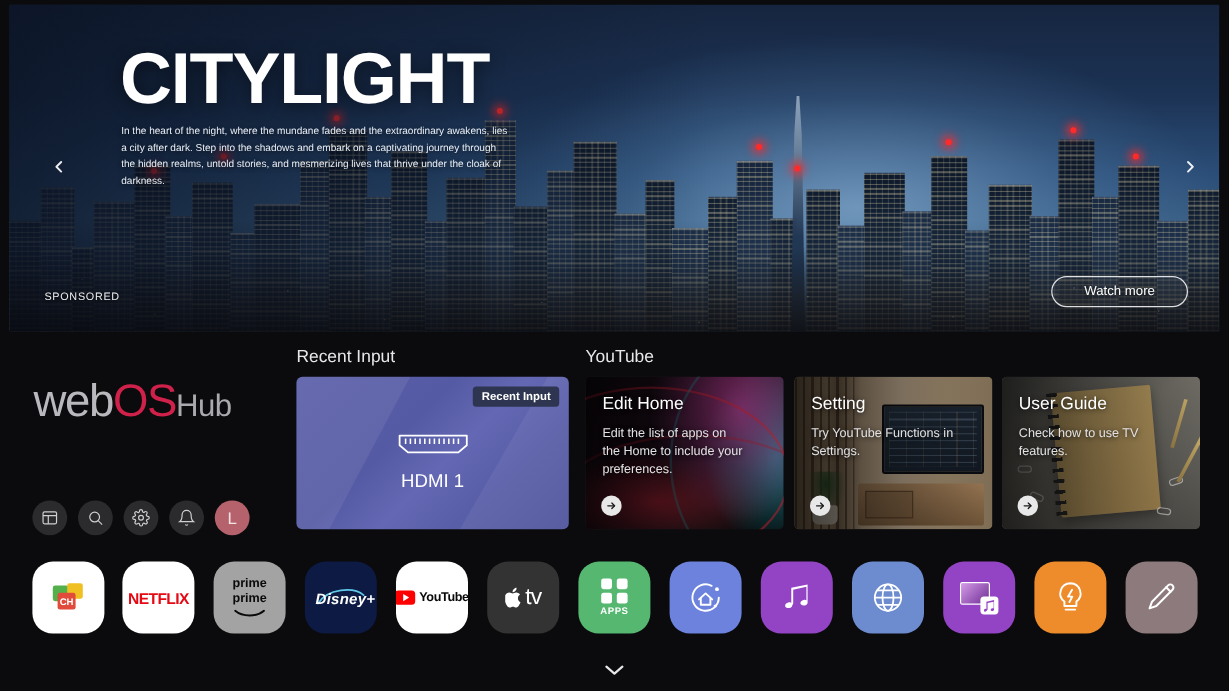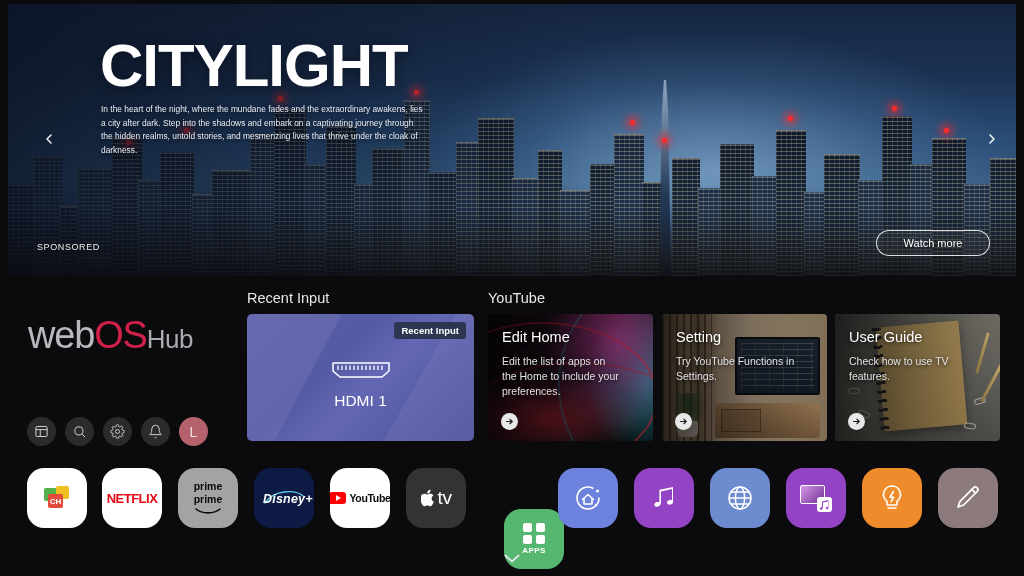--- a/index.html
+++ b/index.html
@@ -670,21 +670,21 @@
 
     <div class="app" style="left:406px; background:#333333;">
       <div class="appletv">
         <svg width="15" height="18" viewBox="0 0 16 19" fill="#ffffff">
             <path d="M11.3 10.1c0-2.2 1.8-3.2 1.9-3.3-1-1.5-2.6-1.7-3.2-1.8-1.4-.1-2.7.8-3.4.8-.7 0-1.8-.8-2.9-.8-1.5 0-2.9.9-3.6 2.2-1.6 2.7-.4 6.7 1.1 8.9.7 1.1 1.6 2.3 2.8 2.2 1.1 0 1.5-.7 2.9-.7 1.3 0 1.7.7 2.9.7 1.2 0 1.9-1.1 2.6-2.2.8-1.2 1.2-2.4 1.2-2.5-.1 0-2.3-.9-2.3-3.5zM9.2 3.5c.6-.7 1-1.7.9-2.7-.9 0-2 .6-2.6 1.3-.6.6-1.1 1.6-.9 2.6 1 .1 2-.5 2.6-1.2z"></path>
           </svg>
         <span>tv</span>
       </div>
     </div>
 
-    <div class="app" style="left:504px; background:#56b870;margin-top:41px;">
+    <div class="app" style="left:482px; background:#56b870;">
       <div class="app-inner">
         <div class="grid4">
             <i></i>
             <i></i>
             <i></i>
             <i></i>
           </div>
         <span class="apps-label">APPS</span>
       </div>
     </div>

